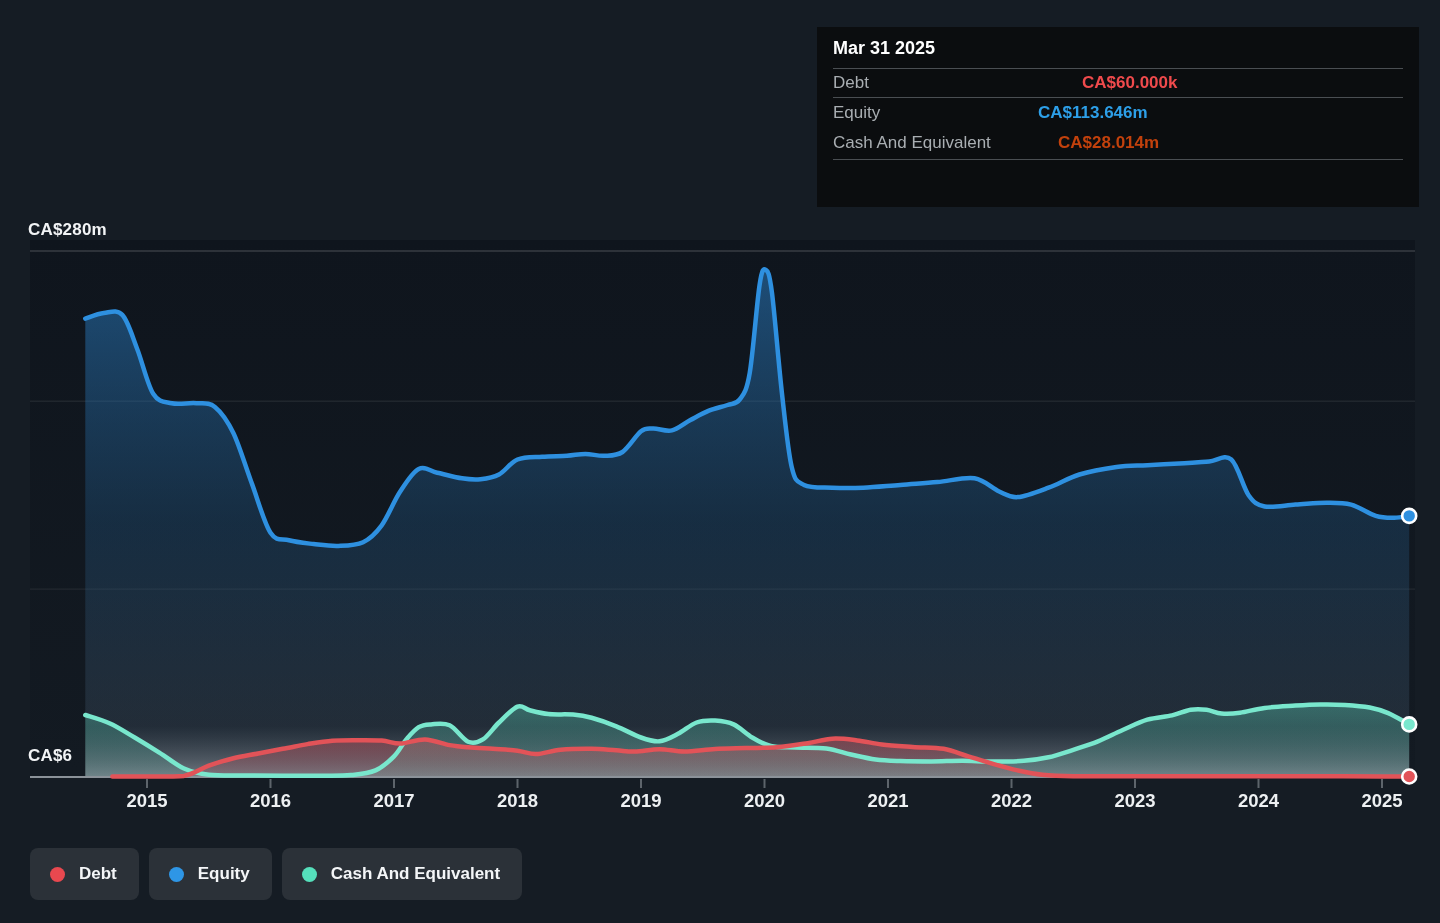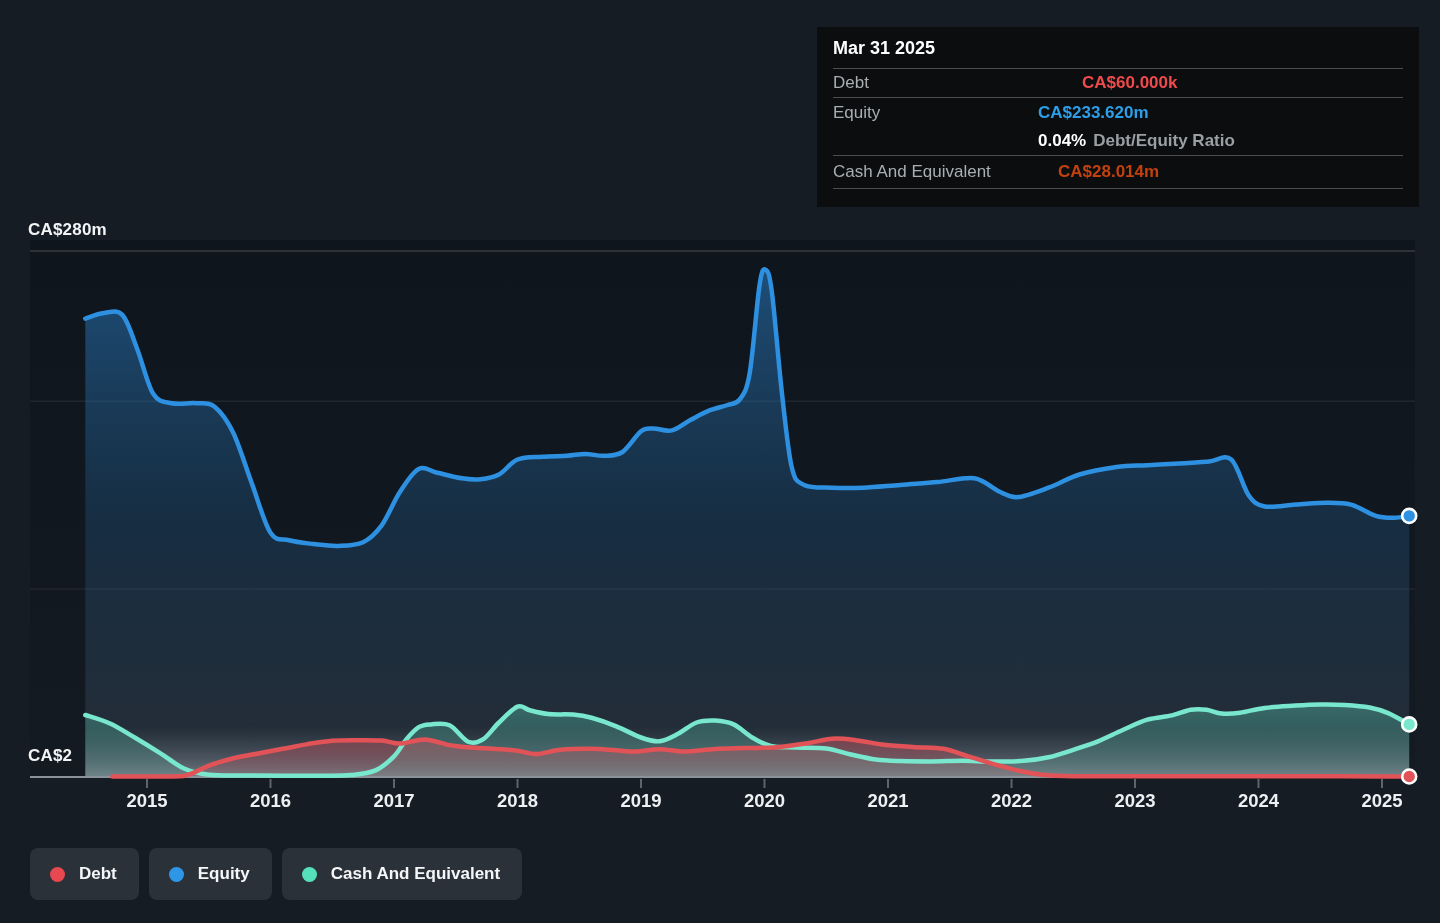--- a/index.html
+++ b/index.html
@@ -104,36 +104,31 @@
       <text x="641" y="807" text-anchor="middle" font-family="Liberation Sans, sans-serif" font-size="18.5" font-weight="700" fill="#edf0f2">2019</text>
       <text x="764.5" y="807" text-anchor="middle" font-family="Liberation Sans, sans-serif" font-size="18.5" font-weight="700" fill="#edf0f2">2020</text>
       <text x="888" y="807" text-anchor="middle" font-family="Liberation Sans, sans-serif" font-size="18.5" font-weight="700" fill="#edf0f2">2021</text>
       <text x="1011.5" y="807" text-anchor="middle" font-family="Liberation Sans, sans-serif" font-size="18.5" font-weight="700" fill="#edf0f2">2022</text>
       <text x="1135" y="807" text-anchor="middle" font-family="Liberation Sans, sans-serif" font-size="18.5" font-weight="700" fill="#edf0f2">2023</text>
       <text x="1258.5" y="807" text-anchor="middle" font-family="Liberation Sans, sans-serif" font-size="18.5" font-weight="700" fill="#edf0f2">2024</text>
       <text x="1382" y="807" text-anchor="middle" font-family="Liberation Sans, sans-serif" font-size="18.5" font-weight="700" fill="#edf0f2">2025</text>
     </svg>
 
   <div class="axis-label" id="y-top">CA$280m</div>
-  <div class="axis-label" id="y-zero">CA$2</div>
+  <div class="axis-label" id="y-zero">CA$6</div>
 
   <div id="tooltip">
     <div class="tt-title">Mar 31 2025</div>
     <div class="tt-row tt-border">
       <span class="tt-label">Debt</span>
       <span class="tt-value" style="color: rgb(239, 74, 76); margin-left: 44px;">CA$60.000k</span>
     </div>
     <div class="tt-row">
       <span class="tt-label">Equity</span>
-      <span class="tt-value" style="color: rgb(45, 159, 232);">CA$233.620m</span>
-    </div>
-    <div class="tt-row tt-border">
-      <span class="tt-label"></span>
-      <span class="tt-ratio-value">0.04%</span>
-      <span class="tt-ratio-label">Debt/Equity Ratio</span>
+      <span class="tt-value" style="color: rgb(45, 159, 232);">CA$113.646m</span>
     </div>
     <div class="tt-row tt-border" style="height:33px">
       <span class="tt-label">Cash And Equivalent</span>
       <span class="tt-value" style="color: #c2410c; margin-left: 20px;">CA$28.014m</span>
     </div>
   </div>
 
   <div id="legend">
     <div class="chip">
       <span class="dot" style="background: rgb(232, 72, 79);"></span>

